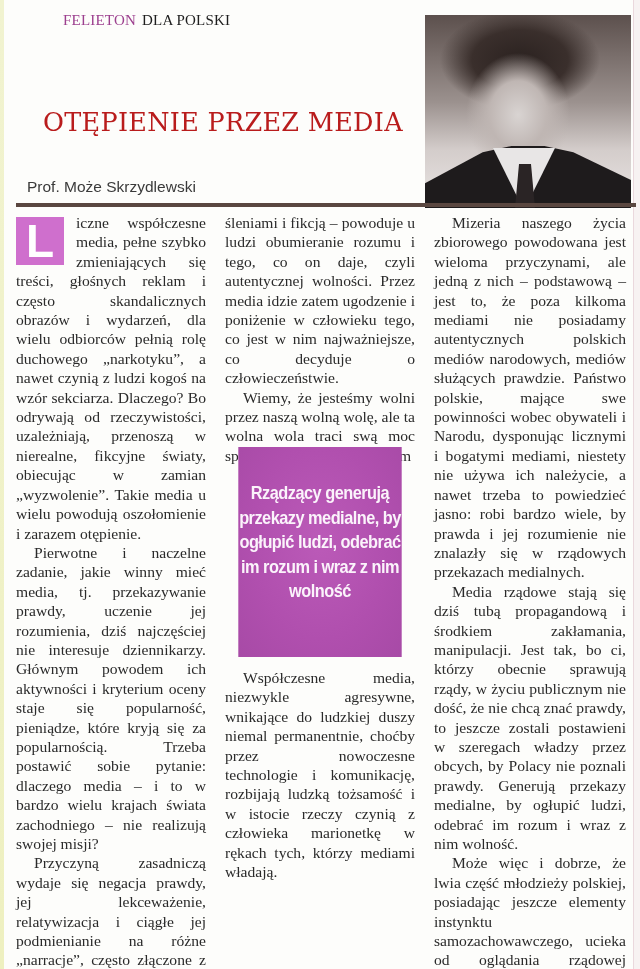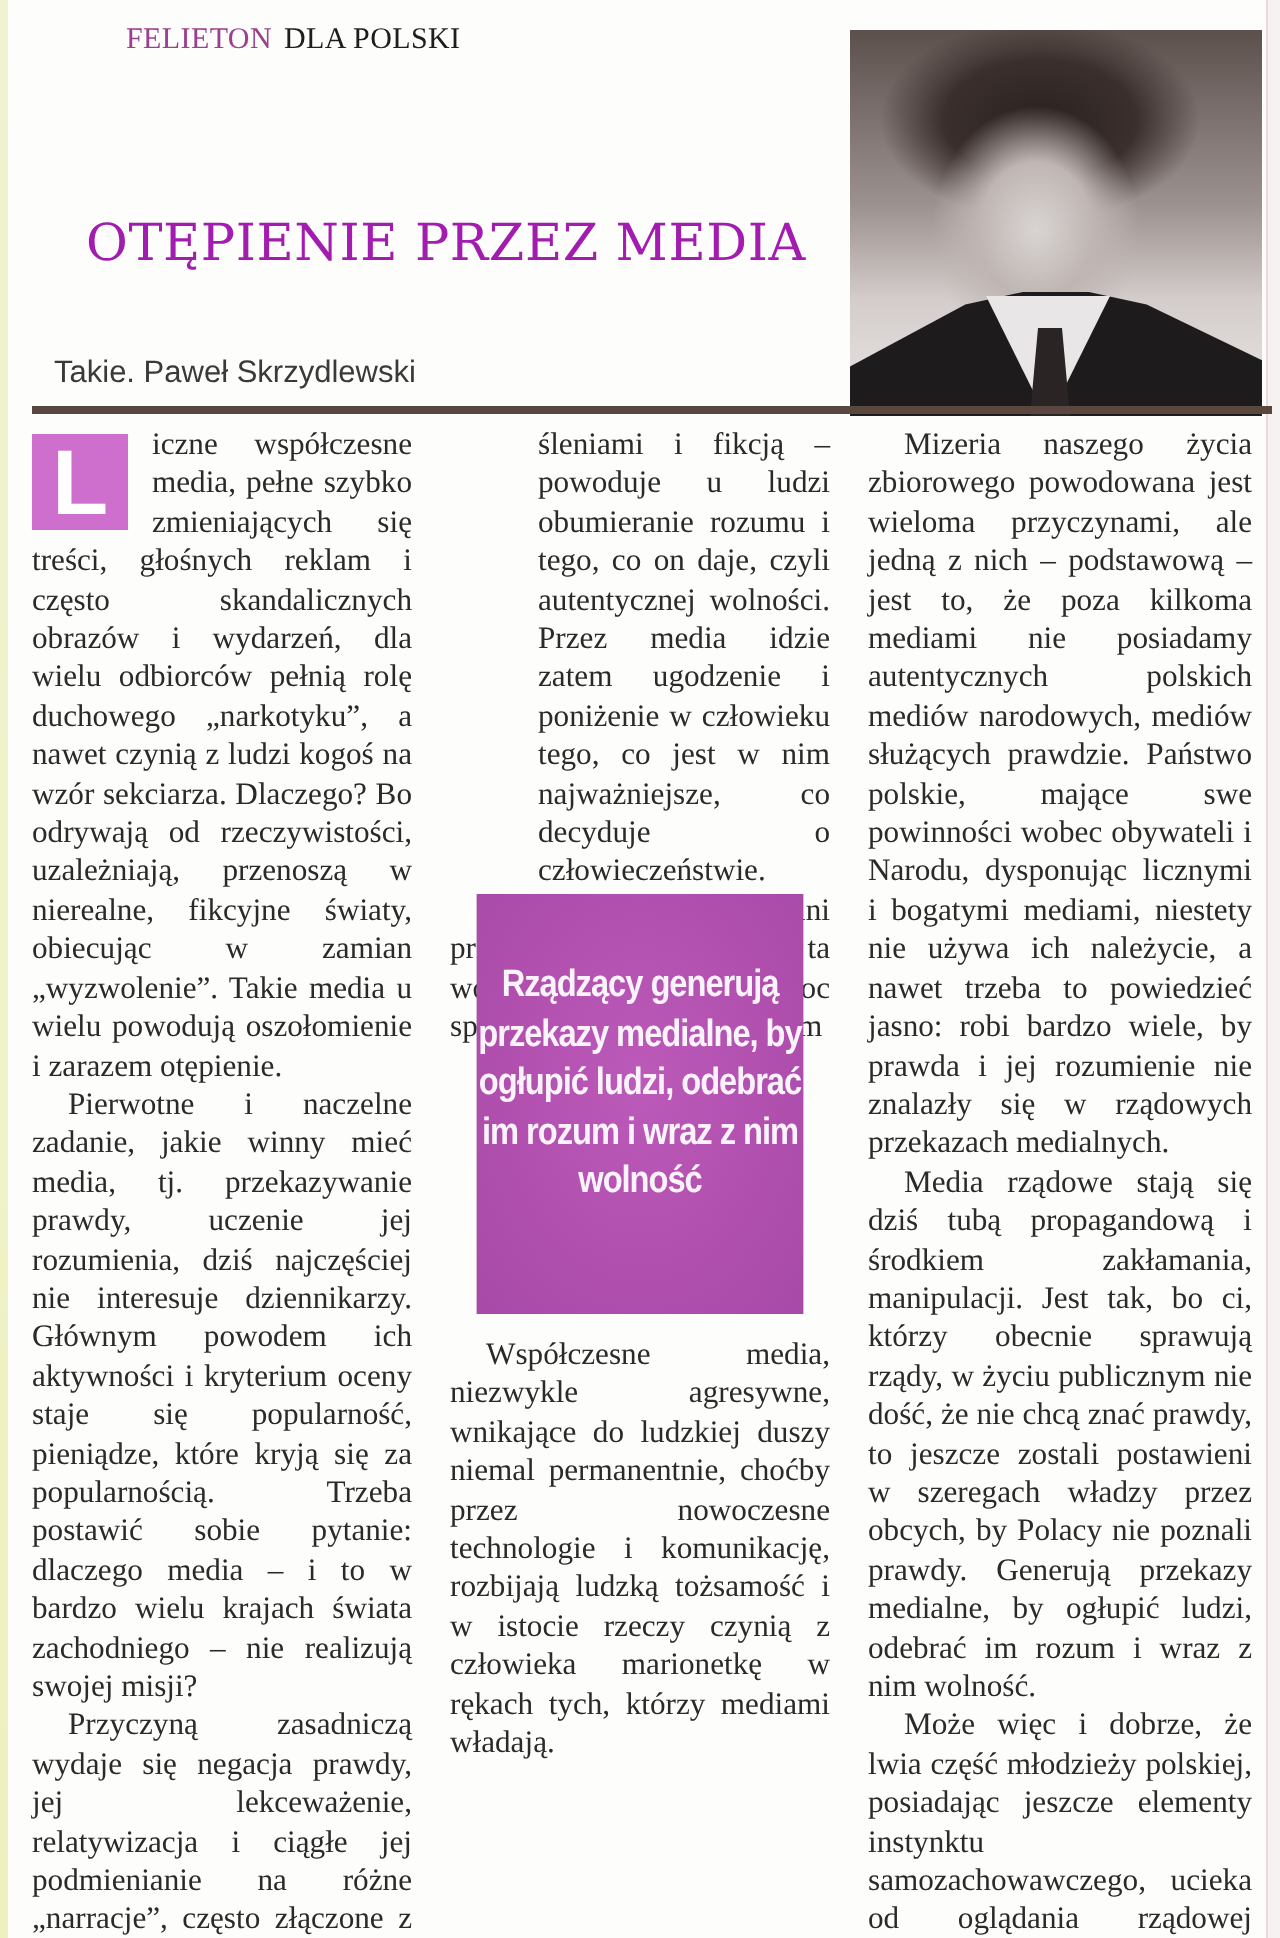--- a/index.html
+++ b/index.html
@@ -21,21 +21,21 @@
   .section-label {
     position:absolute; left:27px; top:12px;
     font-family:Liberation Serif, serif;
     font-size:15px; letter-spacing:0.2px;margin-left:36px;
   }
   .section-label .s1 { color:#9c3f8e; }
   .section-label .s2 { color:#1e1e1e; margin-left:6px; }
   .headline {
     position:absolute; left:43px; top:90px;
     font-family:"DejaVu Serif", serif;
-    font-size:25.5px; color:#a21caf; letter-spacing:0.3px;
+    font-size:25.5px; color:#b91c1c; letter-spacing:0.3px;
     font-weight:normal;
   }
   .byline {
     position:absolute; left:27px; top:178px;
     font-family:"Liberation Sans", "DejaVu Sans", sans-serif;
     font-size:15.5px; color:#3a3a3a;
   }
   .rule {
     position:absolute; left:16px; top:203px; width:620px; height:4px;
     background:#5a4740;
@@ -63,21 +63,21 @@
     background:#2a2425;
     clip-path:polygon(20% 0, 80% 0, 100% 100%, 0 100%);
   }
   .col {
     position:absolute; top:213px;
     font-size:15.6px; line-height:19.4px;
     text-align:justify; hyphens:manual;
   }
   .col p { margin:0; text-indent:18px; }
   .col p.first { text-indent:0; }
-  .col p.cont { text-indent:0;margin-left:44px; }
+  .col p.cont { text-indent:0; }
   .col1 { left:16px; width:190px; }
   .col2 { left:225px; width:190px; }
   .col3 { left:434px; width:192px; }
   .dropcap {
     float:left; width:48px; height:48px; margin:4px 12px 0 0;
     background:#cf6fcd; color:#fff;
     font-family:"Liberation Sans", "DejaVu Sans", sans-serif;
     font-weight:bold; font-size:46px; line-height:48px; text-align:center;
   }
   .pullquote {
@@ -98,21 +98,21 @@
 
 <div class="left-edge"></div>
 <div class="right-edge"></div>
 
 <div class="section-label">
   <span class="s1">FELIETON</span><span class="s2">DLA POLSKI</span>
 </div>
 
 <h1 class="headline">OTĘPIENIE PRZEZ MEDIA</h1>
 
-<div class="byline">Takie. Paweł Skrzydlewski</div>
+<div class="byline">Prof. Może Skrzydlewski</div>
 
 <div class="photo">
   <div class="suit"></div>
   <div class="collar"></div>
   <div class="tie"></div>
 </div>
 
 <div class="rule"></div>
 
 <div class="col col1">

